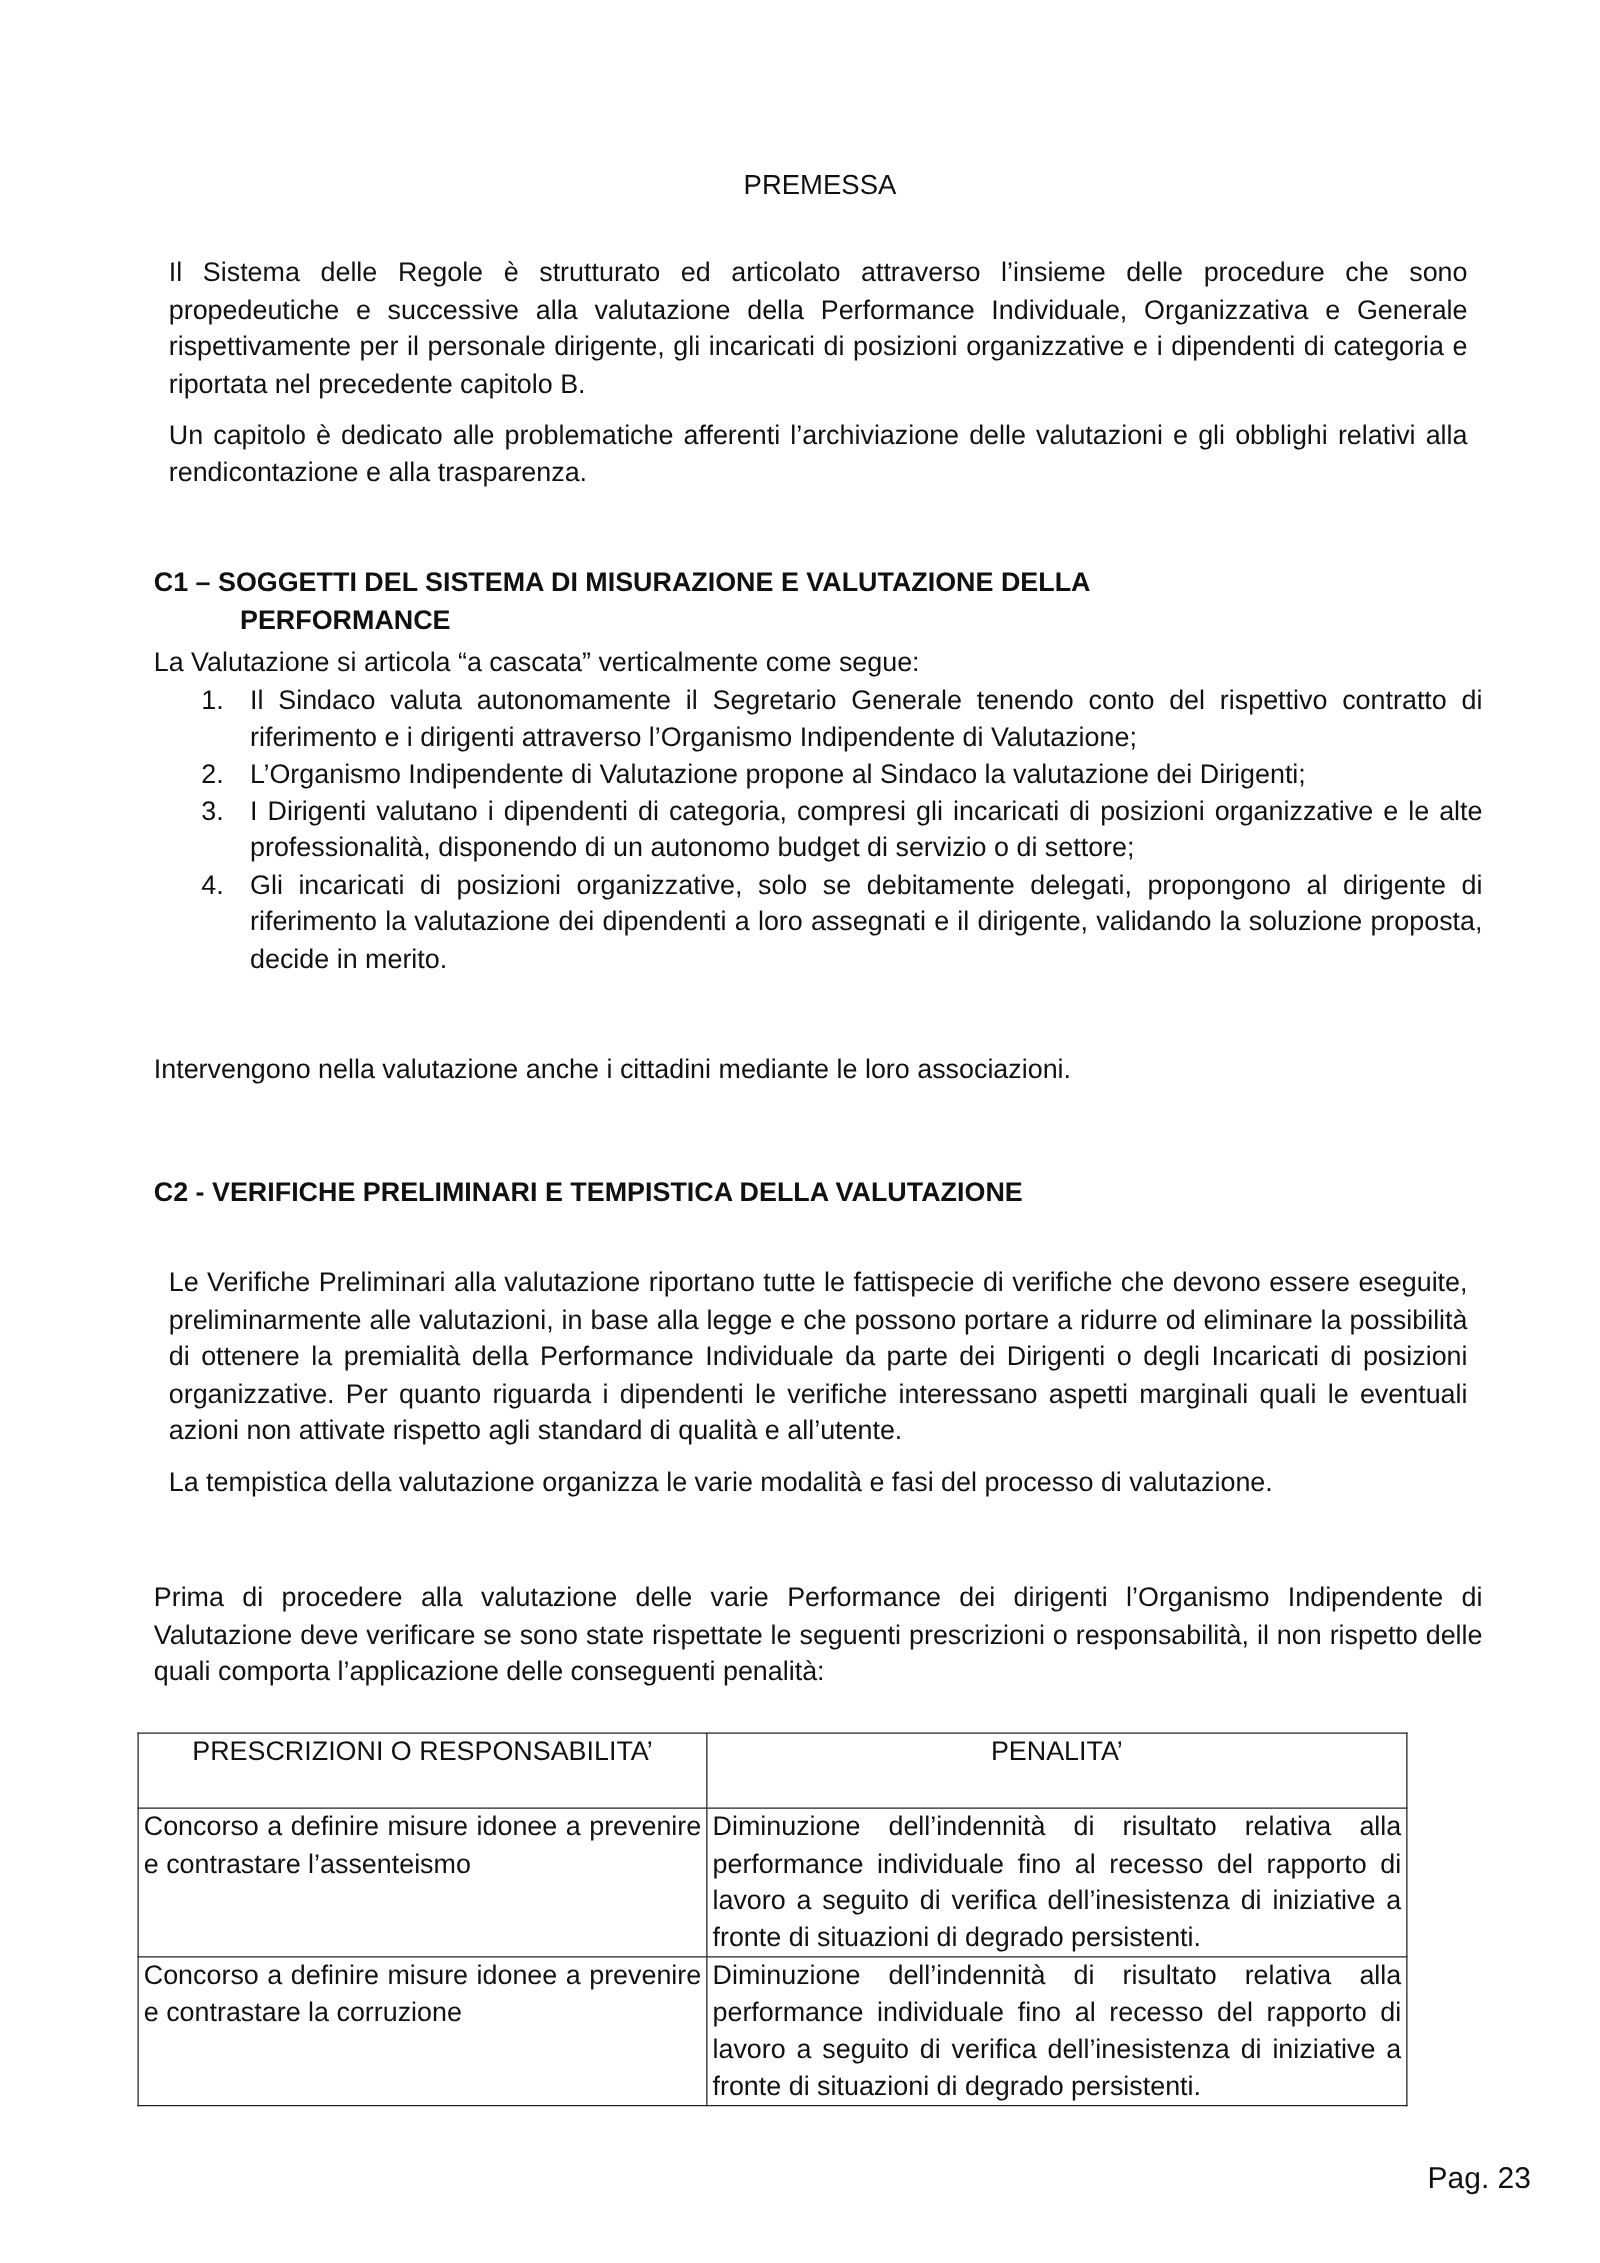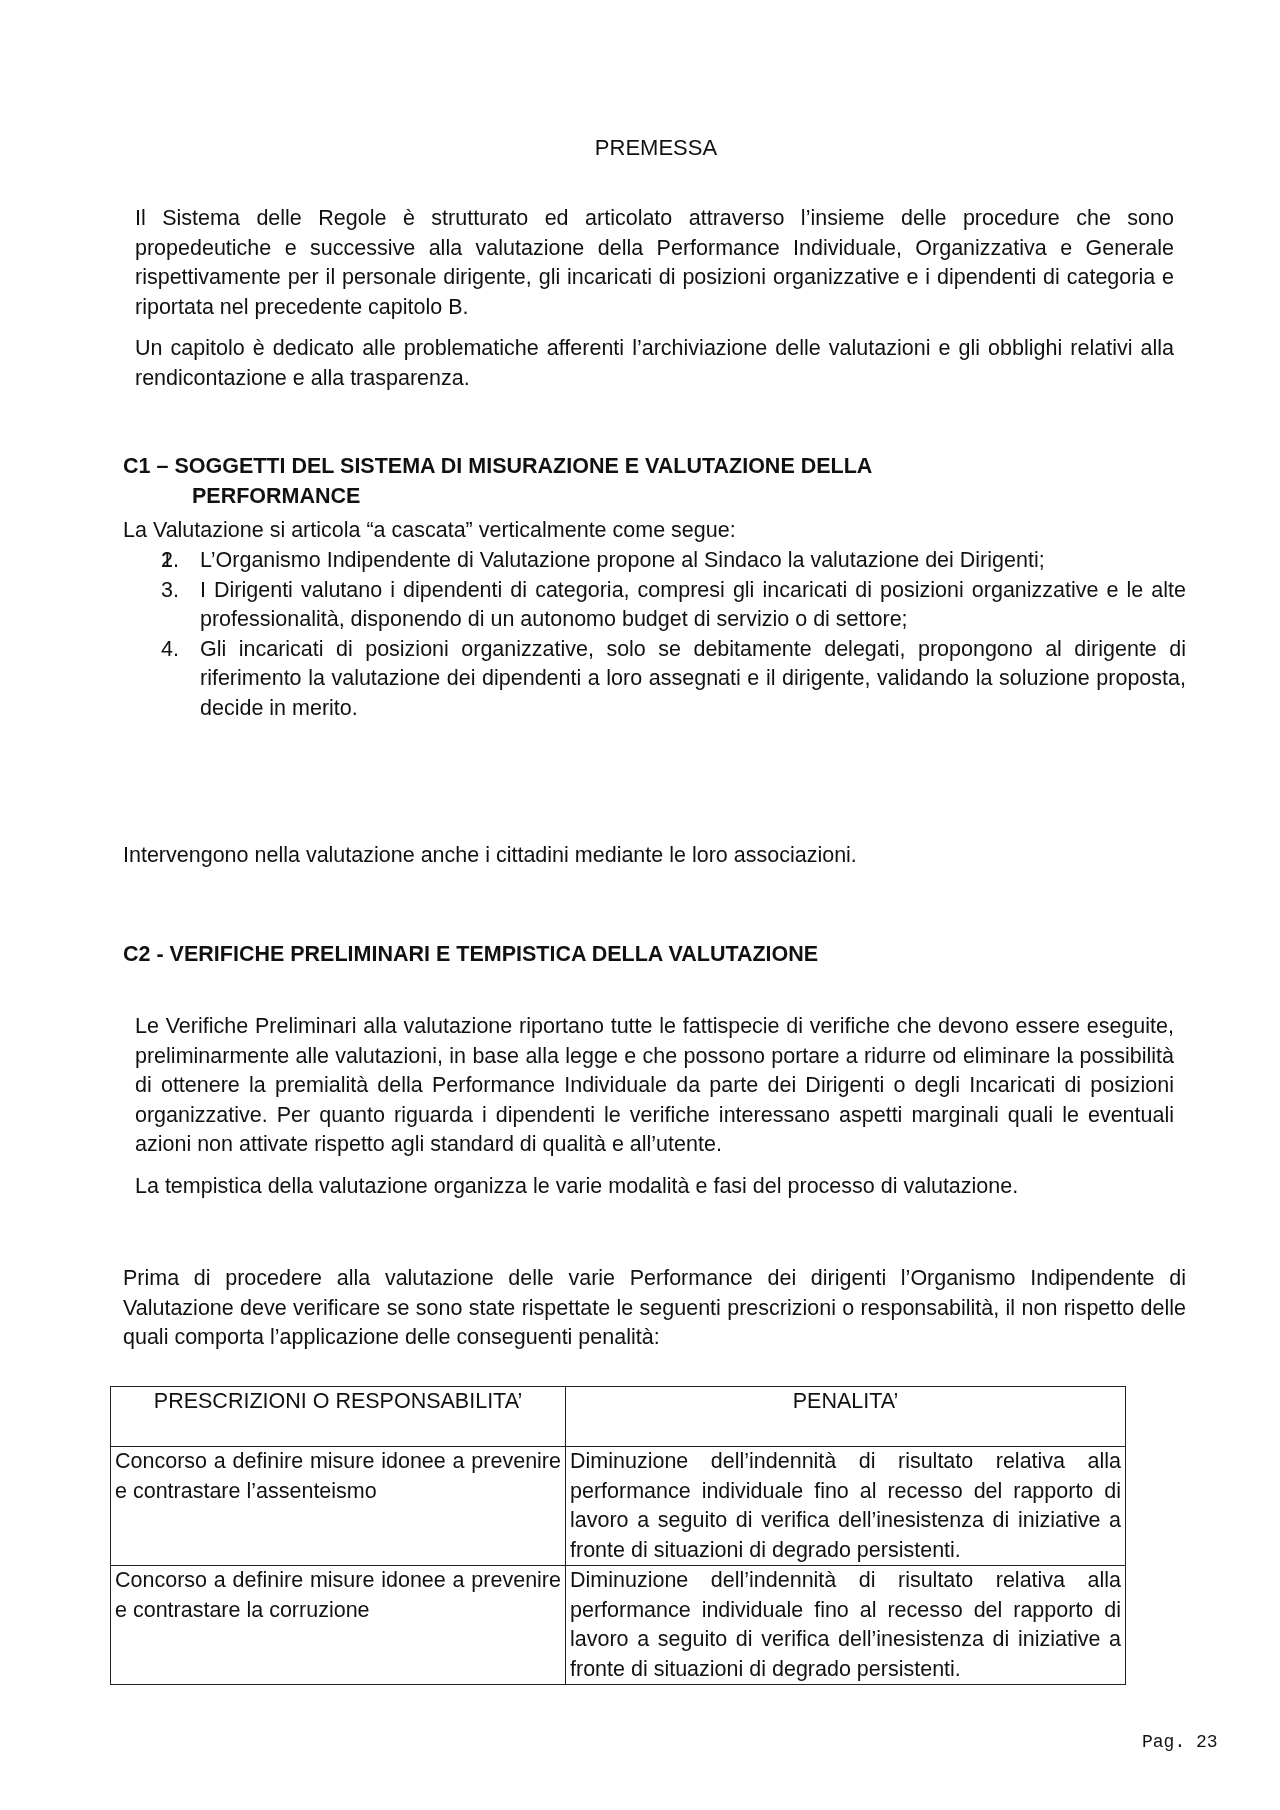--- a/index.html
+++ b/index.html
@@ -87,22 +87,22 @@
     font-weight: normal;
     text-align: center;
     height: 59px;
   }
   table.penalties td { text-align: justify; height: 118px; }
   table.penalties td.c1 { width: 446px; }
   table.penalties th.c1 { width: 446px; }
   .pagenum {
     left: 1142px;
     top: 1728px;
-    font-family: Liberation Mono, monospace;
-    font-size: 18px;
+    font-family: Liberation Sans, sans-serif;
+    font-size: 24px;
   }
 </style>
 </head>
 <body>
 
 <div class="page">
 
   <div class="abs title">PREMESSA</div>
 
   <div class="abs para" style="top:192px;">
@@ -113,20 +113,21 @@
   <h2 class="abs heading" style="top:432px;margin-top:20px;">
     <span>C1 – SOGGETTI DEL SISTEMA DI MISURAZIONE E VALUTAZIONE DELLA</span>
     <span class="cont">PERFORMANCE</span>
   </h2>
 
   <div class="abs para" style="top:516px;">La Valutazione si articola “a cascata” verticalmente come segue:</div>
 
   <ol class="steps" style="top:546px;">
     <li>
       <span class="num">1.</span>
+      <span>Il Sindaco valuta autonomamente il Segretario Generale tenendo conto del rispettivo contratto di riferimento e i dirigenti attraverso l’Organismo Indipendente di Valutazione;</span>
     </li>
     <li>
       <span class="num">2.</span>
       <span>L’Organismo Indipendente di Valutazione propone al Sindaco la valutazione dei Dirigenti;</span>
     </li>
     <li>
       <span class="num">3.</span>
       <span>I Dirigenti valutano i dipendenti di categoria, compresi gli incaricati di posizioni organizzative e le alte professionalità, disponendo di un autonomo budget di servizio o di settore;</span>
     </li>
     <li>

